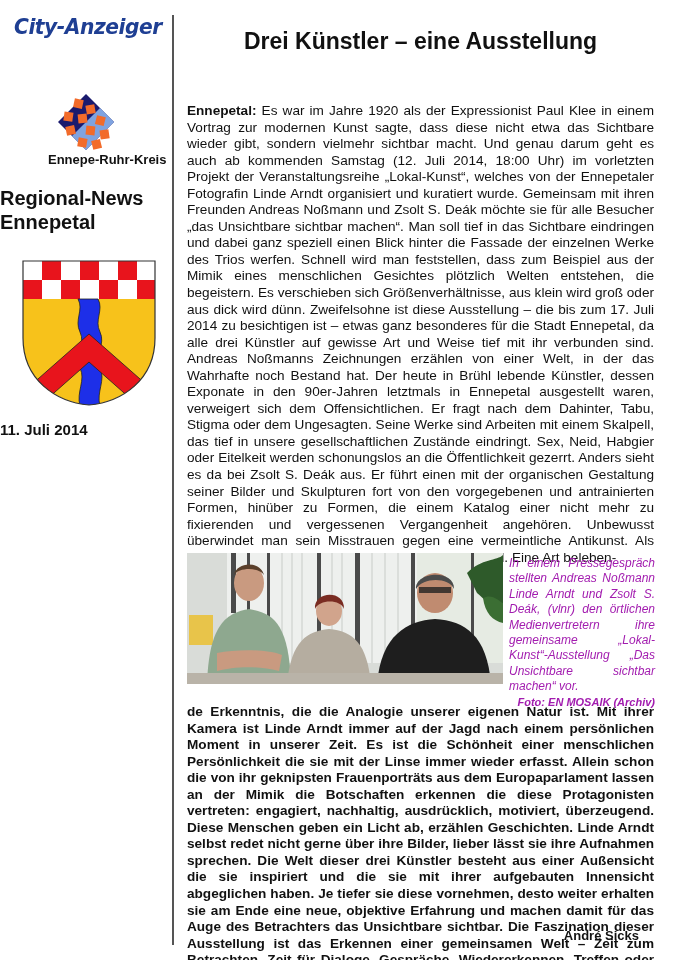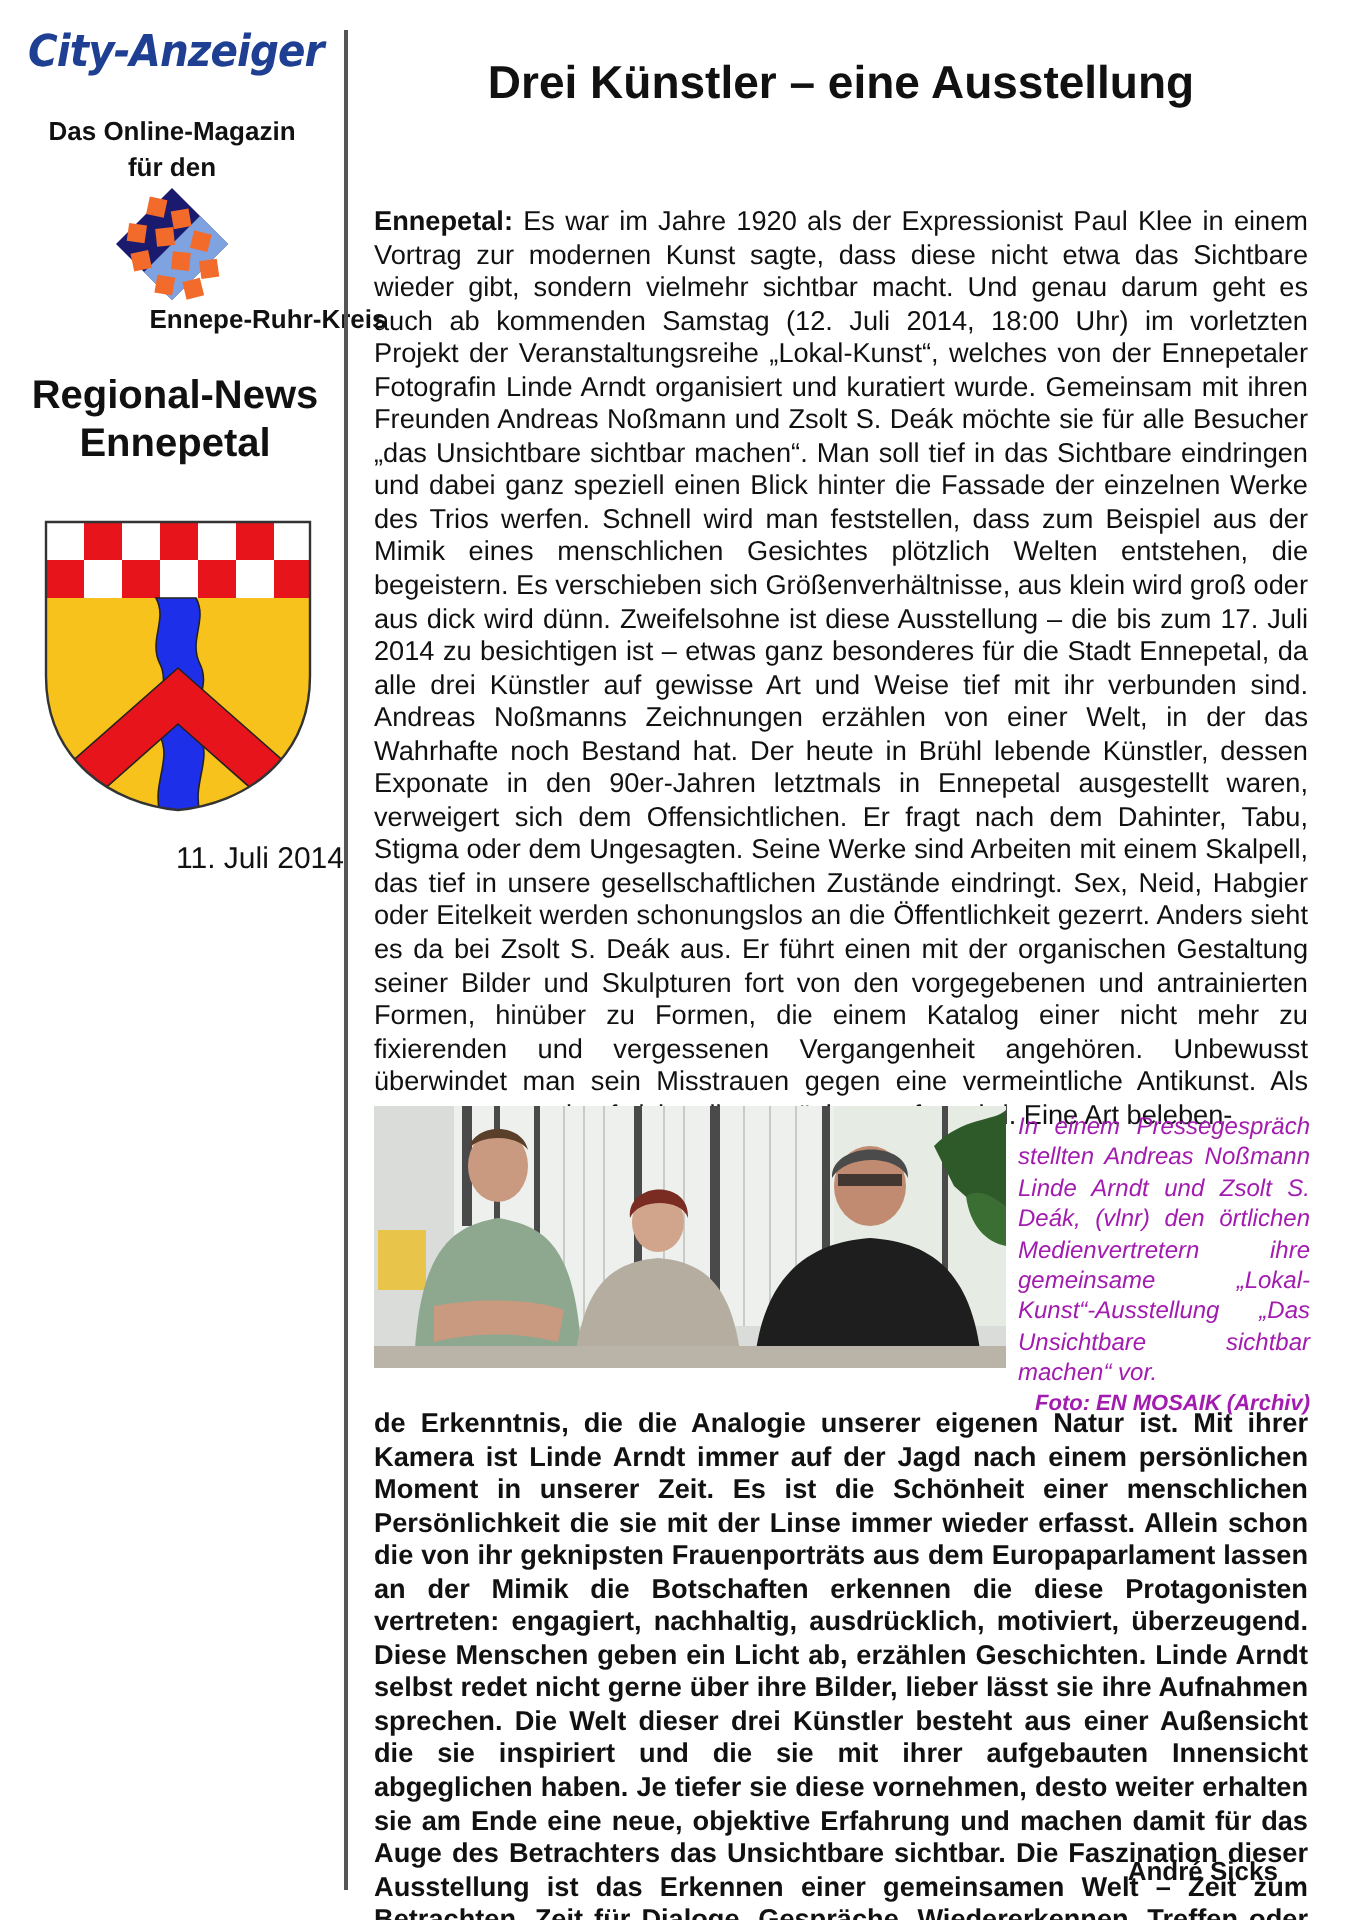--- a/index.html
+++ b/index.html
@@ -1,26 +1,26 @@
 <!DOCTYPE html>
 <html><head>
 <meta charset="utf-8">
 <style>
   html, body { margin: 0; padding: 0; background: #ffffff; }
   body { width: 675px; height: 960px; position: relative; overflow: hidden; font-family: "Liberation Sans", sans-serif; color: #111; }
 
   
-  .sidebar { position: absolute; left: 0; top: 0; width: 204px; height: 960px; text-align: center; }
+  .sidebar { position: absolute; left: 0; top: 0; width: 204px; height: 960px; }
   .brand { position: absolute; left: 14px; top: 14px; width: 150px; font-family: "DejaVu Sans", sans-serif; font-weight: bold; font-style: italic; font-size: 22px; color: #1f3f93; letter-spacing: -0.5px; transform: scaleX(0.92); transform-origin: left center; white-space: nowrap; }
   .tagline { position: absolute; left: 0; width: 172px; top: 57px; font-weight: bold; font-size: 13px; line-height: 18px; }
   .logo-mark { position: absolute; left: 56px; top: 92px; width: 60px; height: 60px; }
   .region { position: absolute; left: 0; width: 172px; top: 152px; font-weight: bold; font-size: 13px; padding-left: 48px; }
   .section-title { position: absolute; left: 0; width: 175px; top: 186px; font-size: 20px; font-weight: bold; line-height: 24px; }
   .crest { position: absolute; left: 22px; top: 260px; width: 134px; height: 146px; }
-  .issue-date { position: absolute; left: 0; width: 172px; top: 421px; font-weight: normal; font-size: 15px; padding-left: 44px; }
+  .issue-date { position: absolute; left: 0; width: 172px; top: 421px; font-weight: bold; font-size: 15px; }
 
   .divider { position: absolute; left: 172px; top: 15px; width: 2px; height: 930px; background: #555; }
 
   
   .main { position: absolute; left: 187px; top: 14px; width: 467px; }
   .headline { text-align: center; font-size: 23px; font-weight: bold; line-height: 26px; margin: 14px; }
   .subheadline { text-align: center; font-size: 16.5px; font-weight: bold; line-height: 21px; margin: 0; }
 
   .body-text { position: absolute; left: 187px; width: 467px; font-size: 13.6px; line-height: 16.55px; text-align: justify; }
   .p1 { top: 103px; }
@@ -31,24 +31,20 @@
   .figure svg { display: block; }
   .caption { position: absolute; left: 509px; top: 556px; width: 146px; font-size: 12px; font-style: italic; line-height: 15.4px; text-align: justify; color: #a21caf; }
   .caption-credit { display: block; text-align: right; font-weight: bold; font-size: 11px; }
   .author { position: absolute; right: 36px; top: 928px; font-weight: bold; font-size: 13px; }
 </style>
 </head>
 <body>
 
 <div class="sidebar">
   <div class="brand">City-Anzeiger</div>
-  <div class="tagline">
-    <div>Das Online-Magazin</div>
-    <div>für den</div>
-  </div>
   <svg class="logo-mark" viewBox="0 0 60 60">
     <polygon points="30,2 58,30 30,58 2,30" fill="#1a1a6e"></polygon>
     <polygon points="44,16 58,30 30,58 16,44 30,30" fill="#7fa3e0"></polygon>
     <g fill="#f26b2a">
       <rect x="18" y="7" width="9" height="9" transform="rotate(12 22 11)"></rect>
       <rect x="30" y="13" width="9" height="9" transform="rotate(-10 34 17)"></rect>
       <rect x="8" y="20" width="9" height="9" transform="rotate(8 12 24)"></rect>
       <rect x="22" y="22" width="9" height="9" transform="rotate(-6 26 26)"></rect>
       <rect x="40" y="24" width="9" height="9" transform="rotate(14 44 28)"></rect>
       <rect x="10" y="34" width="9" height="9" transform="rotate(-12 14 38)"></rect>

